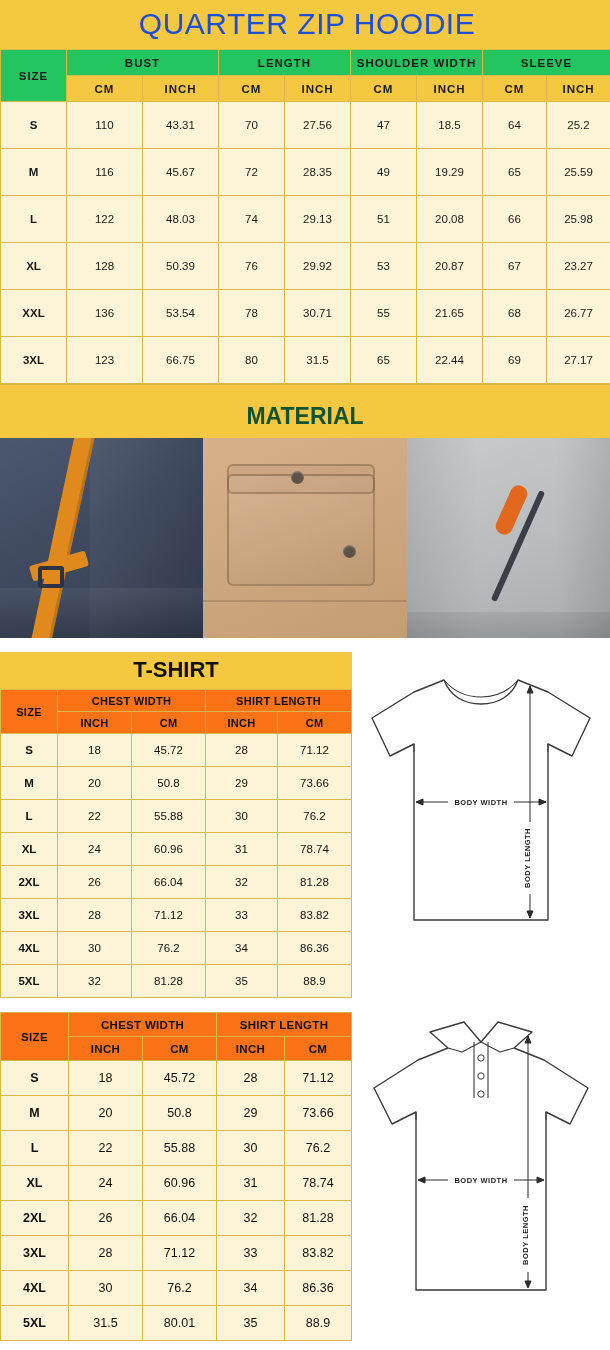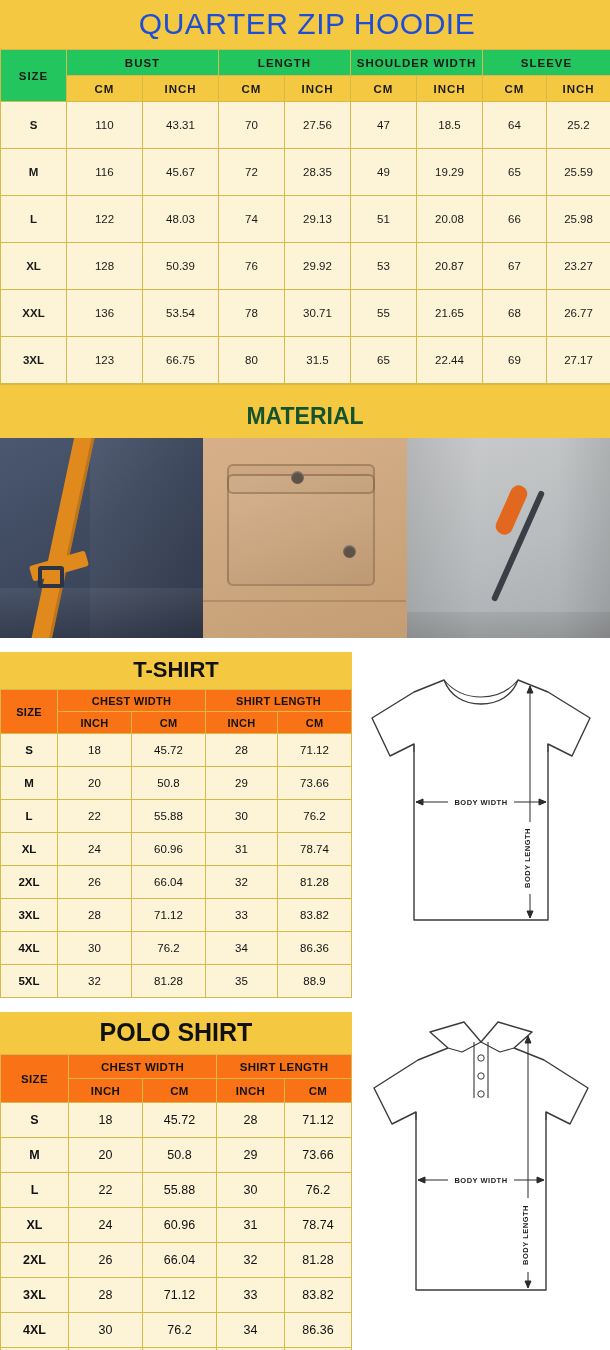--- a/index.html
+++ b/index.html
@@ -397,21 +397,20 @@
         <rect x="171" y="170" width="14" height="72" fill="#fff"></rect>
         <text class="diagram-label" x="178" y="206" text-anchor="middle" transform="rotate(-90 178 206)">BODY LENGTH</text>
       </svg>
     </div>
   </div>
 
   <div class="spacer"></div>
 
   <div class="shirt-block">
     <div class="shirt-table-wrap">
-      <div class="shirt-title polo-title">POLO SHIRT</div>
       <table class="shirt polo">
         <colgroup>
             <col style="width:68px">
             <col style="width:74px">
             <col style="width:74px">
             <col style="width:68px">
             <col style="width:67px">
           </colgroup>
         <thead>
           <tr>

